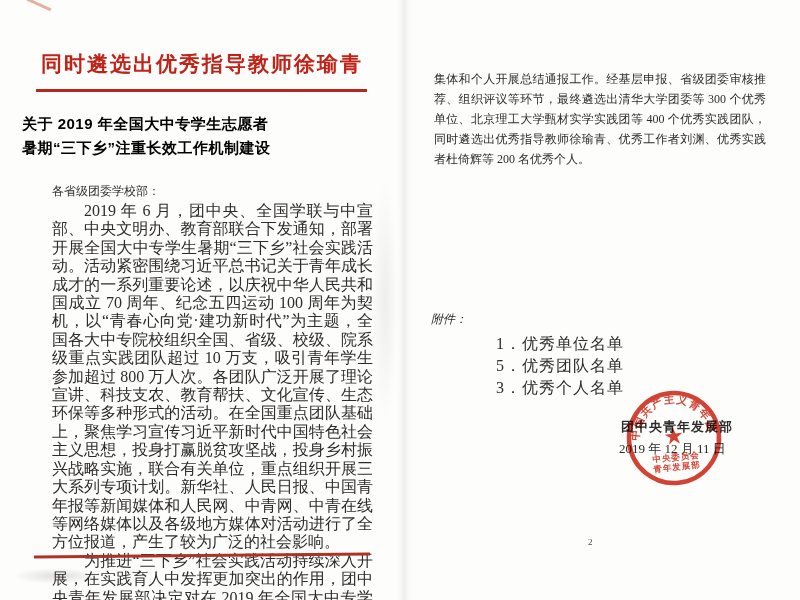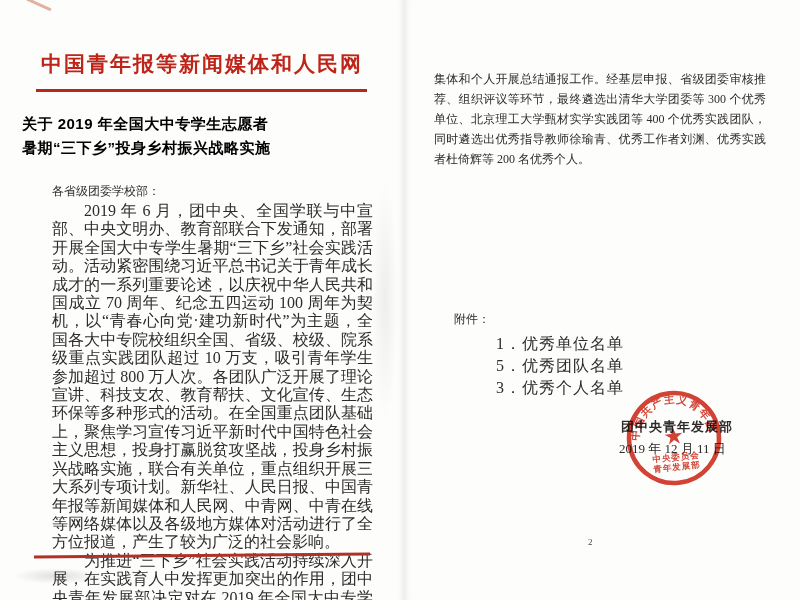--- a/index.html
+++ b/index.html
@@ -28,21 +28,21 @@
   .addressee{left:52px;top:183px;font-size:12px;}
   .body-block{left:52px;top:202px;width:321px;font-size:16px;line-height:18.4px;
     text-align:justify;}
   .body-block p{margin:0;text-indent:2em;}
   .rp-block{left:434px;width:332px;font-size:12px;line-height:20px;text-align:justify;}
   #rp-cont{top:69px;}
   #rp-cont p{margin:0;text-indent:0;}
   #rp-hope{top:170px;}
   #rp-hope p{margin:0;text-indent:2em;}
 
-  .attach-label{left:454px;top:311px;font-size:12px;}
+  .attach-label{left:431px;top:311px;font-size:12px;font-style:italic;}
   .attach-item{left:496px;font-size:16px;letter-spacing:1px;}
   #att-0{top:334px;}
   #att-1{top:356px;}
   #att-2{top:378px;}
 
   .signature{left:621px;top:418px;font-size:13px;letter-spacing:1px;z-index:1;font-weight:bold;}
   .sig-date{left:619px;top:440px;font-size:13px;z-index:1;}
 
   .seal{left:624px;top:388px;width:100px;height:100px;z-index:2;
     transform:rotate(-6deg);opacity:.9;mix-blend-mode:multiply;}
@@ -62,25 +62,25 @@
 
 <div id="canvas">
 
   <div class="page" id="page-left"></div>
   <div class="page" id="page-right"></div>
 
   <div class="abs corner-mark"></div>
   <div class="abs smudge" id="smudge-1"></div>
   <div class="abs smudge" id="smudge-2"></div>
 
-  <div class="abs letterhead">中国青年报等新闻媒体和人民网</div>
+  <div class="abs letterhead">同时遴选出优秀指导教师徐瑜青</div>
   <div class="abs red-rule"></div>
 
   <div class="abs doc-title" id="title-1">关于 2019 年全国大中专学生志愿者</div>
-  <div class="abs doc-title" id="title-2">暑期“三下乡”投身乡村振兴战略实施</div>
+  <div class="abs doc-title" id="title-2">暑期“三下乡”注重长效工作机制建设</div>
 
   <div class="abs addressee">各省级团委学校部：</div>
 
   <div class="abs body-block">
     <p>2019 年 6 月，团中央、全国学联与中宣部、中央文明办、教育部联合下发通知，部署开展全国大中专学生暑期“三下乡”社会实践活动。活动紧密围绕习近平总书记关于青年成长成才的一系列重要论述，以庆祝中华人民共和国成立 70 周年、纪念五四运动 100 周年为契机，以“青春心向党·建功新时代”为主题，全国各大中专院校组织全国、省级、校级、院系级重点实践团队超过 10 万支，吸引青年学生参加超过 800 万人次。各团队广泛开展了理论宣讲、科技支农、教育帮扶、文化宣传、生态环保等多种形式的活动。在全国重点团队基础上，聚焦学习宣传习近平新时代中国特色社会主义思想，投身打赢脱贫攻坚战，投身乡村振兴战略实施，联合有关单位，重点组织开展三大系列专项计划。新华社、人民日报、中国青年报等新闻媒体和人民网、中青网、中青在线等网络媒体以及各级地方媒体对活动进行了全方位报道，产生了较为广泛的社会影响。</p>
     <p>为推进“三下乡”社会实践活动持续深入开展，在实践育人中发挥更加突出的作用，团中央青年发展部决定对在 2019 年全国大中专学生志愿者暑期“三下乡”社会实践活动中表现突出的</p>
   </div>
 
   <div class="abs footer-rule"></div>
 

